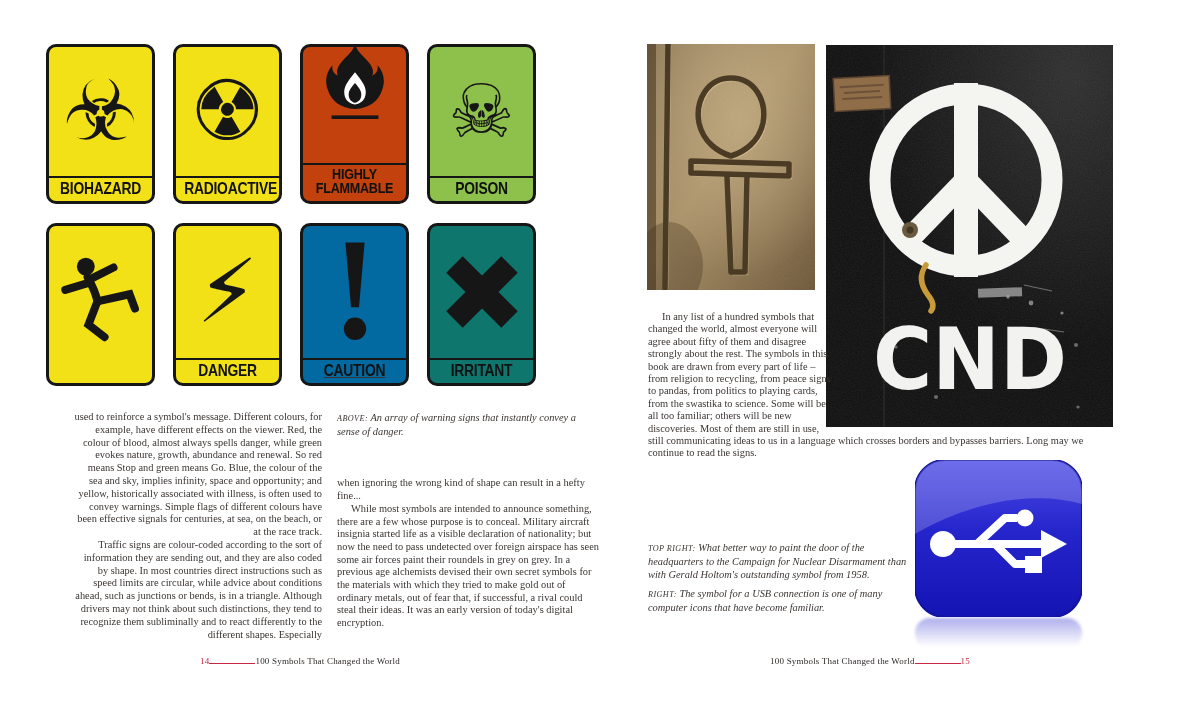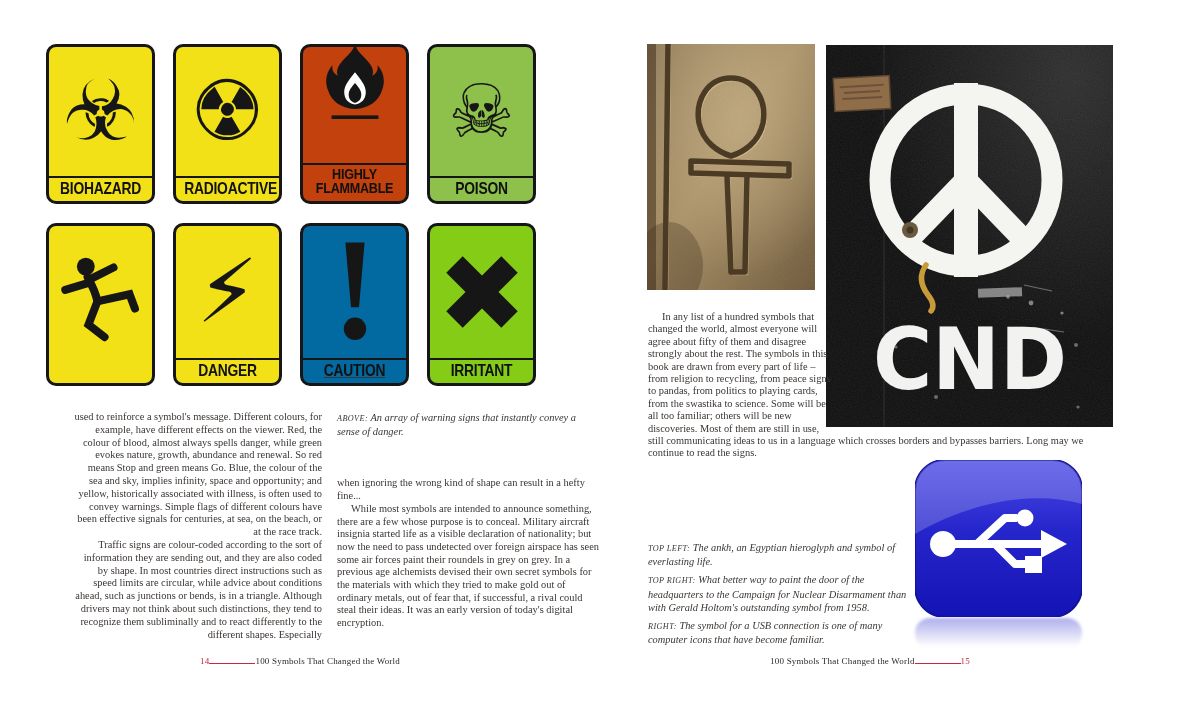--- a/index.html
+++ b/index.html
@@ -138,21 +138,21 @@
             <polygon fill="#161616" points="26,6 74,6 60,168 40,168"></polygon>
             <circle fill="#161616" cx="50" cy="222" r="28"></circle>
           </svg>
         </div>
         <div class="sign-label">
           <span class="l" data-name="sign-label">CAUTION</span>
           <span class="l"></span>
         </div>
       </div>
 
-      <div class="sign" data-name="sign-irritant" style="background: #84cc16;">
+      <div class="sign" data-name="sign-irritant" style="background: #0f766e;">
         <div class="sign-icon-area">
           <svg width="86" height="86" viewBox="0 0 100 100" data-name="cross-x-icon">
             <path d="M18 18 L82 82 M82 18 L18 82" stroke="#161616" stroke-width="27"></path>
           </svg>
         </div>
         <div class="sign-label">
           <span class="l" data-name="sign-label">IRRITANT</span>
           <span class="l"></span>
         </div>
       </div>
@@ -282,24 +282,20 @@
         <polygon points="126,70 126,98 152,84" stroke="none"></polygon>
         <path d="M62 84 L90 58 L102 58" stroke-width="8" fill="none" stroke-linejoin="round"></path>
         <circle cx="110" cy="58" r="8.5" stroke="none"></circle>
         <path d="M80 84 L100 104 L112 104" stroke-width="8" fill="none" stroke-linejoin="round"></path>
         <rect x="110" y="96" width="17" height="17" stroke="none"></rect>
       </g>
     </svg>
     <div class="usb-reflection" data-name="usb-icon-reflection"></div>
 
     <div class="captions-block" data-name="captions-block">
-      <p class="caption" data-name="caption-top-left">
-        <span class="cap-prefix" data-name="caption-prefix">TOP LEFT:</span>
-        <span data-name="caption-text">The ankh, an Egyptian hieroglyph and symbol of everlasting life.</span>
-      </p>
       <p class="caption" data-name="caption-top-right">
         <span class="cap-prefix" data-name="caption-prefix">TOP RIGHT:</span>
         <span data-name="caption-text">What better way to paint the door of the headquarters to the Campaign for Nuclear Disarmament than with Gerald Holtom's outstanding symbol from 1958.</span>
       </p>
       <p class="caption" data-name="caption-right">
         <span class="cap-prefix" data-name="caption-prefix">RIGHT:</span>
         <span data-name="caption-text">The symbol for a USB connection is one of many computer icons that have become familiar.</span>
       </p>
     </div>
 

